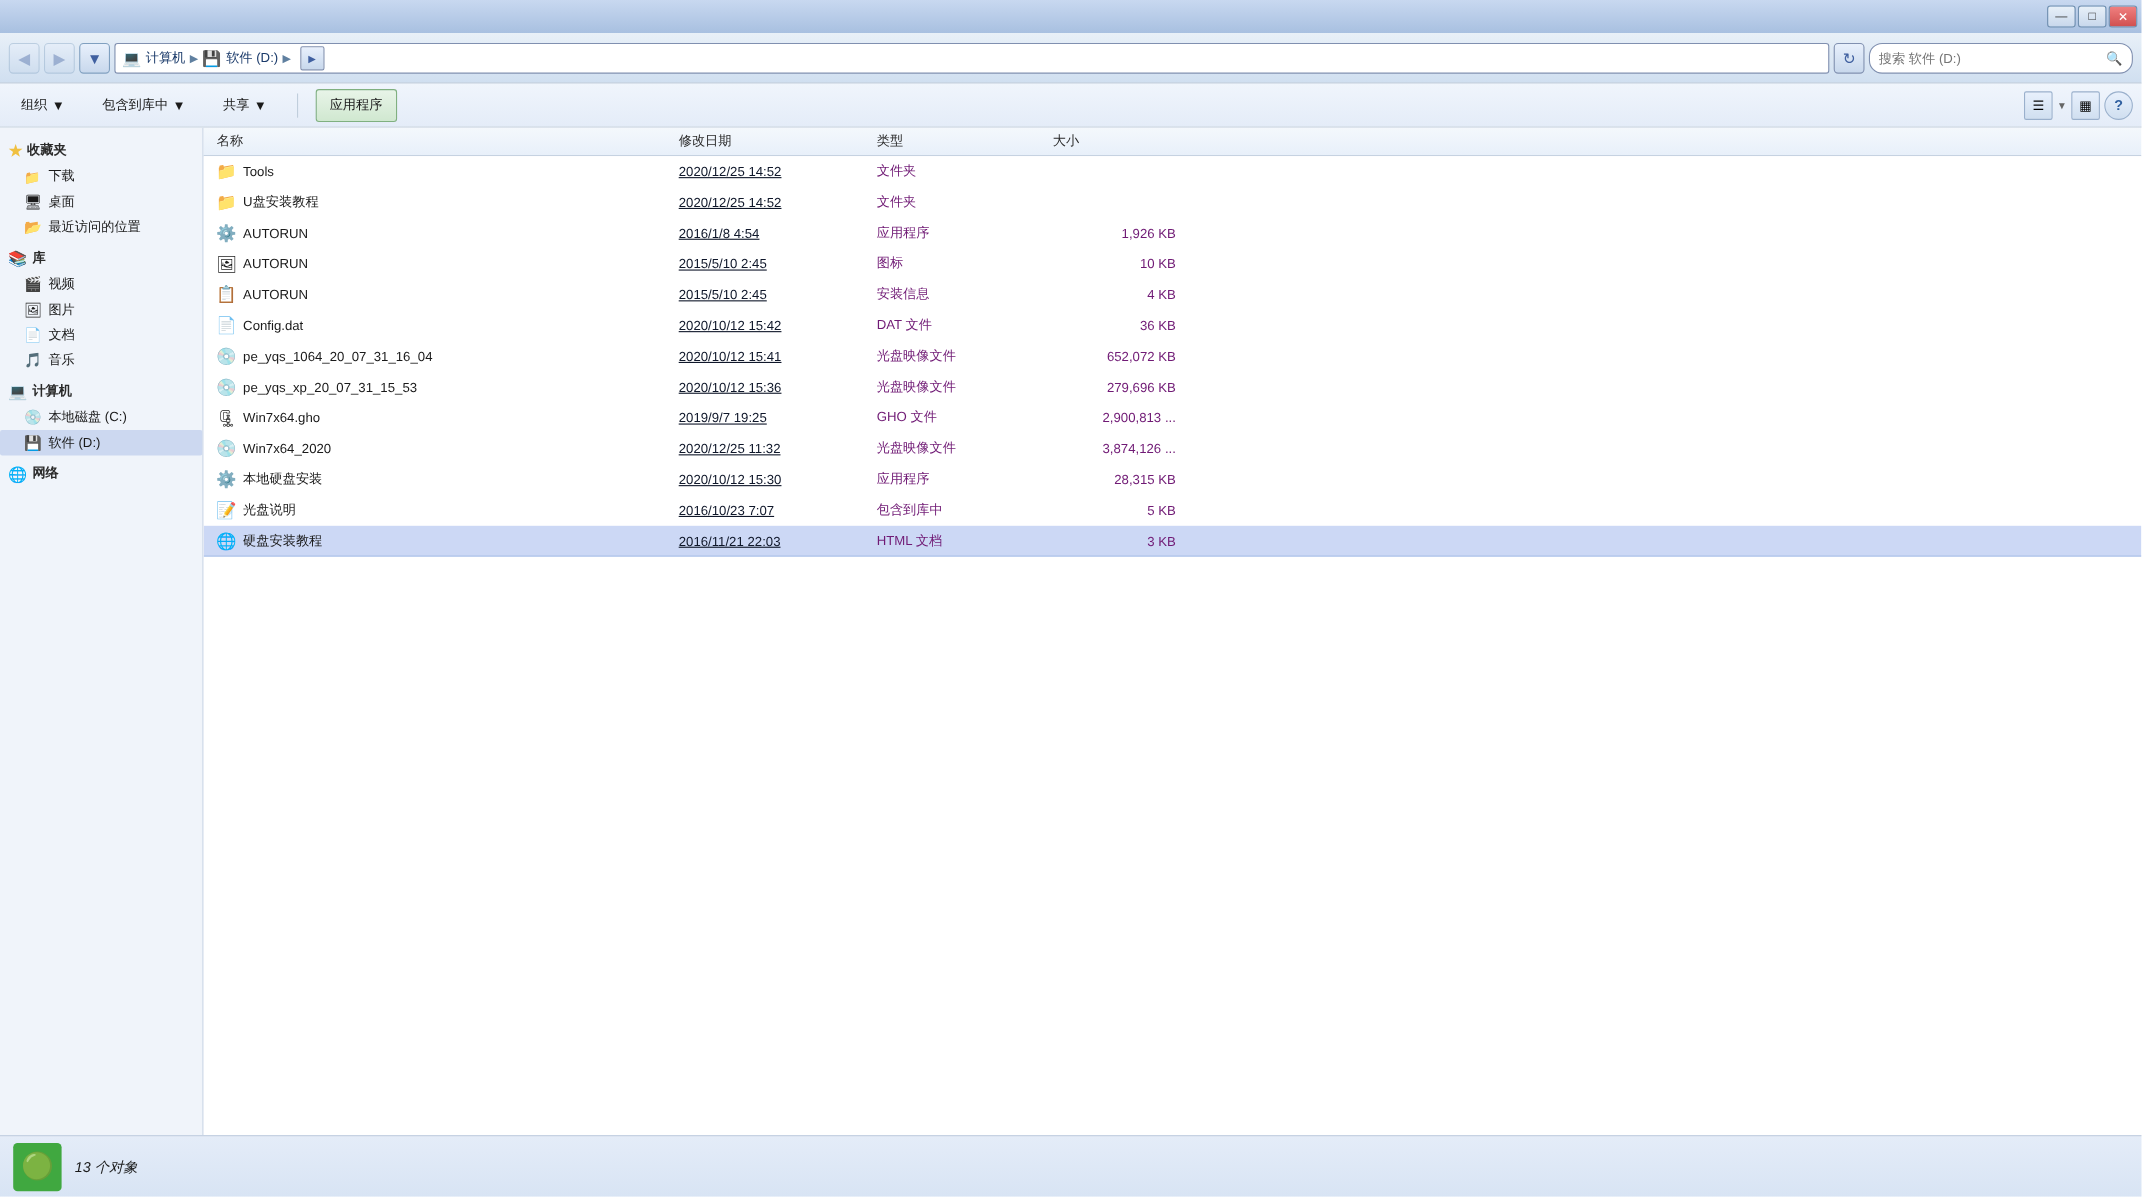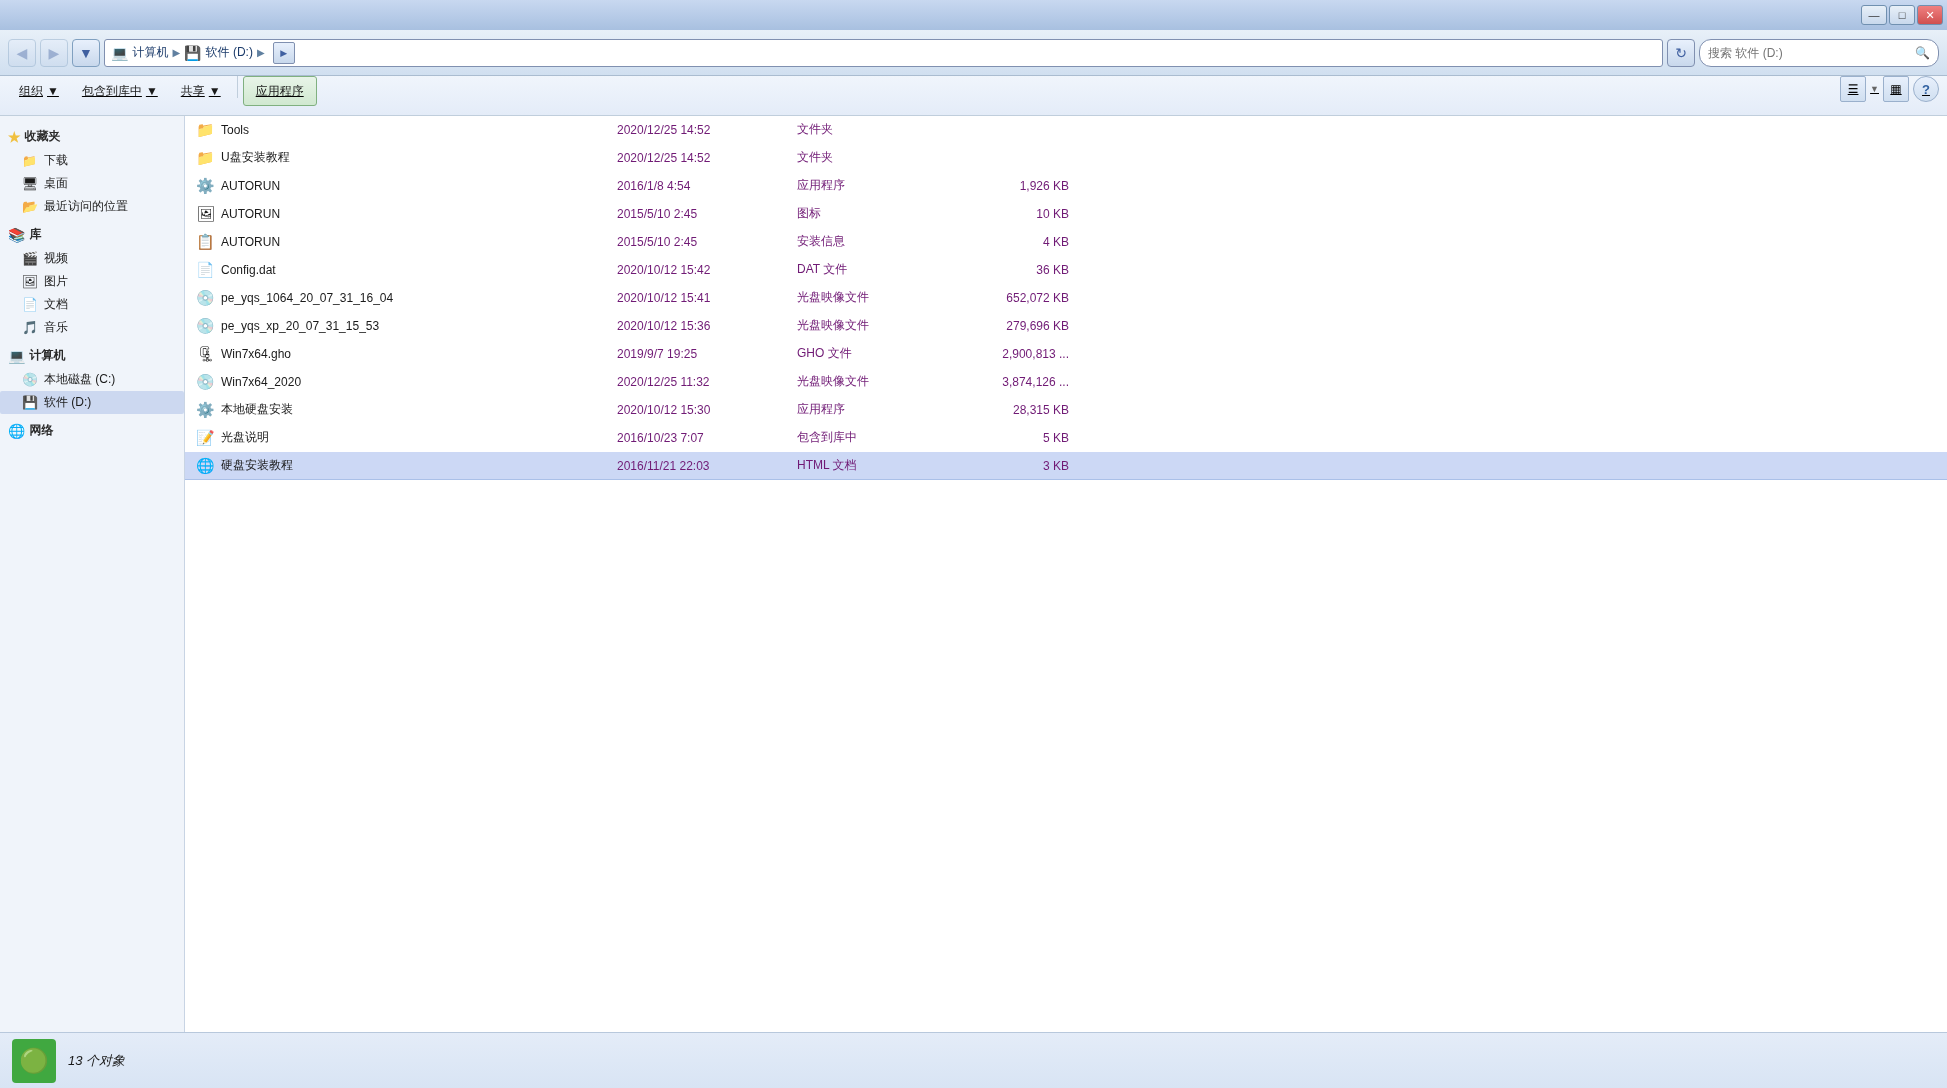--- a/index.html
+++ b/index.html
@@ -131,24 +131,23 @@
       color: #888;
       background: transparent;
     }
 
     
     .toolbar {
       height: 40px;
       background: linear-gradient(to bottom, #f0f5fc, #e4ecf8);
       border-bottom: 1px solid #c0cedc;
       display: flex;
-      align-items: flex-start;
+      align-items: center;
       padding: 0 8px;
-      gap: 1px;
-      text-decoration: underline;
+      gap: 12px;
     }
     .toolbar-btn {
       height: 30px;
       padding: 0 10px;
       background: transparent;
       border: 1px solid transparent;
       border-radius: 3px;
       display: flex;
       align-items: center;
       gap: 4px;
@@ -315,21 +314,21 @@
       text-overflow: ellipsis;
       white-space: nowrap;
       padding: 0 4px;
     }
     .file-cell.name {
       width: 420px;
       display: flex;
       align-items: center;
       gap: 6px;
     }
-    .file-cell.date { width: 180px; color: #701a75; }
+    .file-cell.date { width: 180px; color: #0f172a; text-decoration: underline; }
     .file-cell.type { width: 160px; color: #701a75; }
     .file-cell.size { width: 120px; color: #701a75; text-align: right; }
 
     
     .file-icon {
       width: 18px;
       height: 18px;
       flex-shrink: 0;
       display: flex;
       align-items: center;
@@ -495,20 +494,34 @@
     <div class="sidebar-section">
       <div class="sidebar-section-header">
         <span style="font-size:14px;">🌐</span>
         <span>网络</span>
       </div>
     </div>
   </div>
 
   <div class="file-area">
 
+    <div class="col-headers">
+      <div class="col-header col-name">
+        <span>名称</span>
+      </div>
+      <div class="col-header col-date">
+        <span>修改日期</span>
+      </div>
+      <div class="col-header col-type">
+        <span>类型</span>
+      </div>
+      <div class="col-header col-size">
+        <span>大小</span>
+      </div>
+    </div>
 
     <div class="file-list" id="file-list">
     <div class="file-row">
       <div class="file-cell name">
         <span class="file-icon">📁</span>
         <span>Tools</span>
       </div>
       <div class="file-cell date">2020/12/25 14:52</div>
       <div class="file-cell type">文件夹</div>
       <div class="file-cell size"></div>

